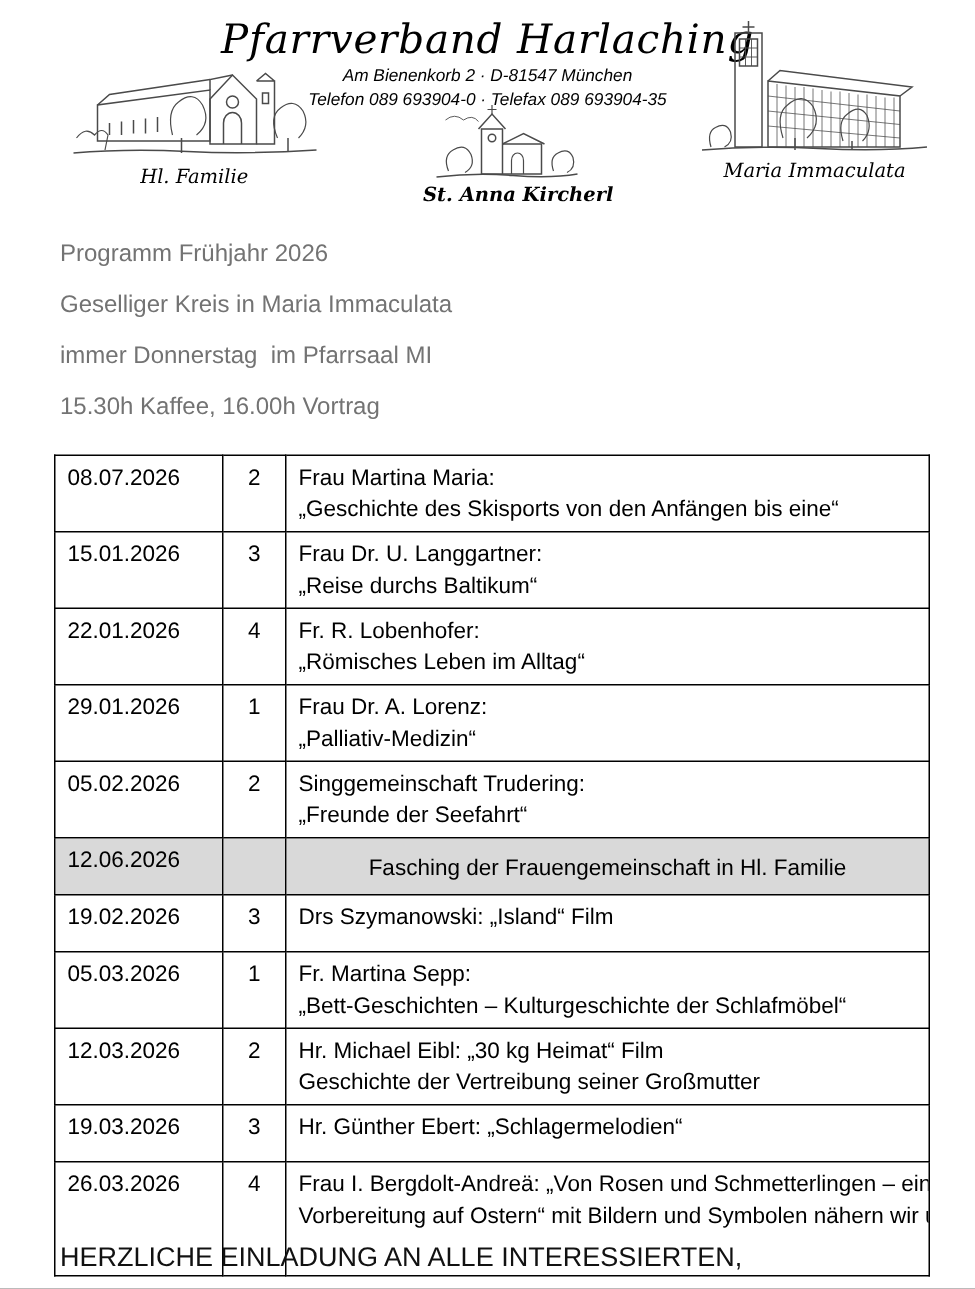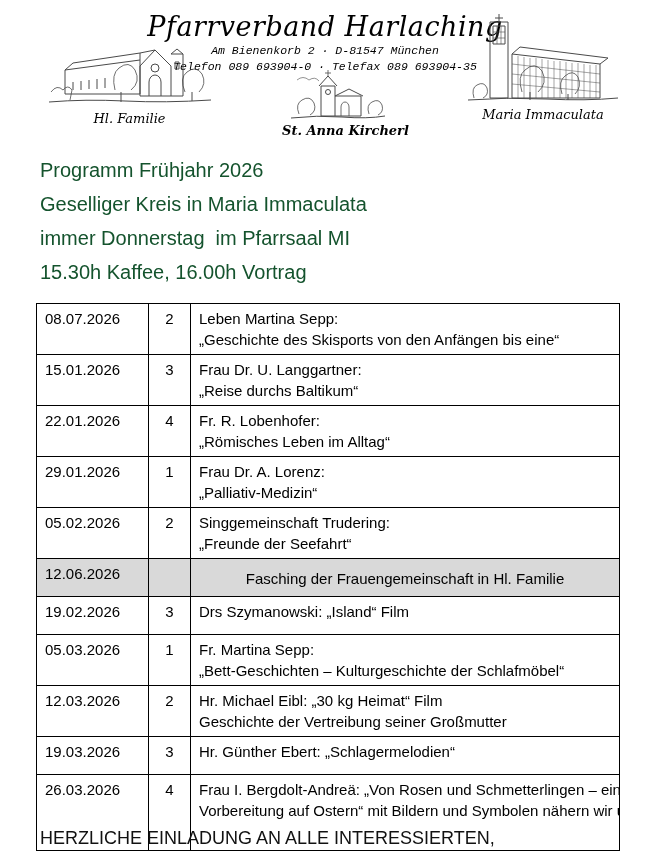--- a/index.html
+++ b/index.html
@@ -10,40 +10,40 @@
     overflow:hidden;
   }
 
   
   .letterhead-center { position:absolute; top:12px; left:0; right:0; text-align:center; }
   .org-name {
     font-family:"DejaVu Serif", serif; font-style:italic;
     font-size:27px; line-height:30px; letter-spacing:0.5px;
   }
   .org-addr {
-    font-family:Liberation Mono, monospace; font-style:italic;
+    font-family:Liberation Sans, sans-serif; font-style:italic;
     font-size:11.5px; line-height:14px; margin-top:2px;
   }
 
   .church { position:absolute; text-align:center; }
   .church svg { display:block; margin:0 auto; }
   .church-caption {
     font-family:"DejaVu Serif", serif; font-style:italic;
     font-size:13px; margin-top:1px; white-space:nowrap;
   }
   .church-left  { left:42px;  top:22px;  width:175px; }
   .church-mid   { left:282px; top:70px;  width:110px; }
   .church-mid .church-caption { font-size:13px;font-weight:bold; }
   .church-right { left:463px; top:14px;  width:160px; }
 
   
   .title-block { position:absolute; left:40px; top:153px; }
   .title-line {
-    font-size:20px; line-height:34px; white-space:pre-wrap;
-    color:#14532d;
+    font-size:16px; line-height:34px; white-space:pre-wrap;
+    color:#737373;
   }
 
   
   table.schedule {
     position:absolute; left:36px; top:303px;
     width:584px; border-collapse:collapse; table-layout:fixed;
     font-size:15px;
   }
   table.schedule td {
     border:1.5px solid #000; vertical-align:top;
@@ -145,21 +145,21 @@
     <div class="title-line">immer Donnerstag  im Pfarrsaal MI</div>
     <div class="title-line">15.30h Kaffee, 16.00h Vortrag</div>
   </div>
 
   <table class="schedule">
     <tbody>
       <tr class="h2">
         <td class="c-date">08.07.2026</td>
         <td class="c-num">2</td>
         <td class="c-desc">
-          <div>Leben Martina Sepp:</div>
+          <div>Frau Martina Maria:</div>
           <div>„Geschichte des Skisports von den Anfängen bis eine“</div>
         </td>
       </tr>
       <tr class="h2">
         <td class="c-date">15.01.2026</td>
         <td class="c-num">3</td>
         <td class="c-desc">
           <div>Frau Dr. U. Langgartner:</div>
           <div>„Reise durchs Baltikum“</div>
         </td>

